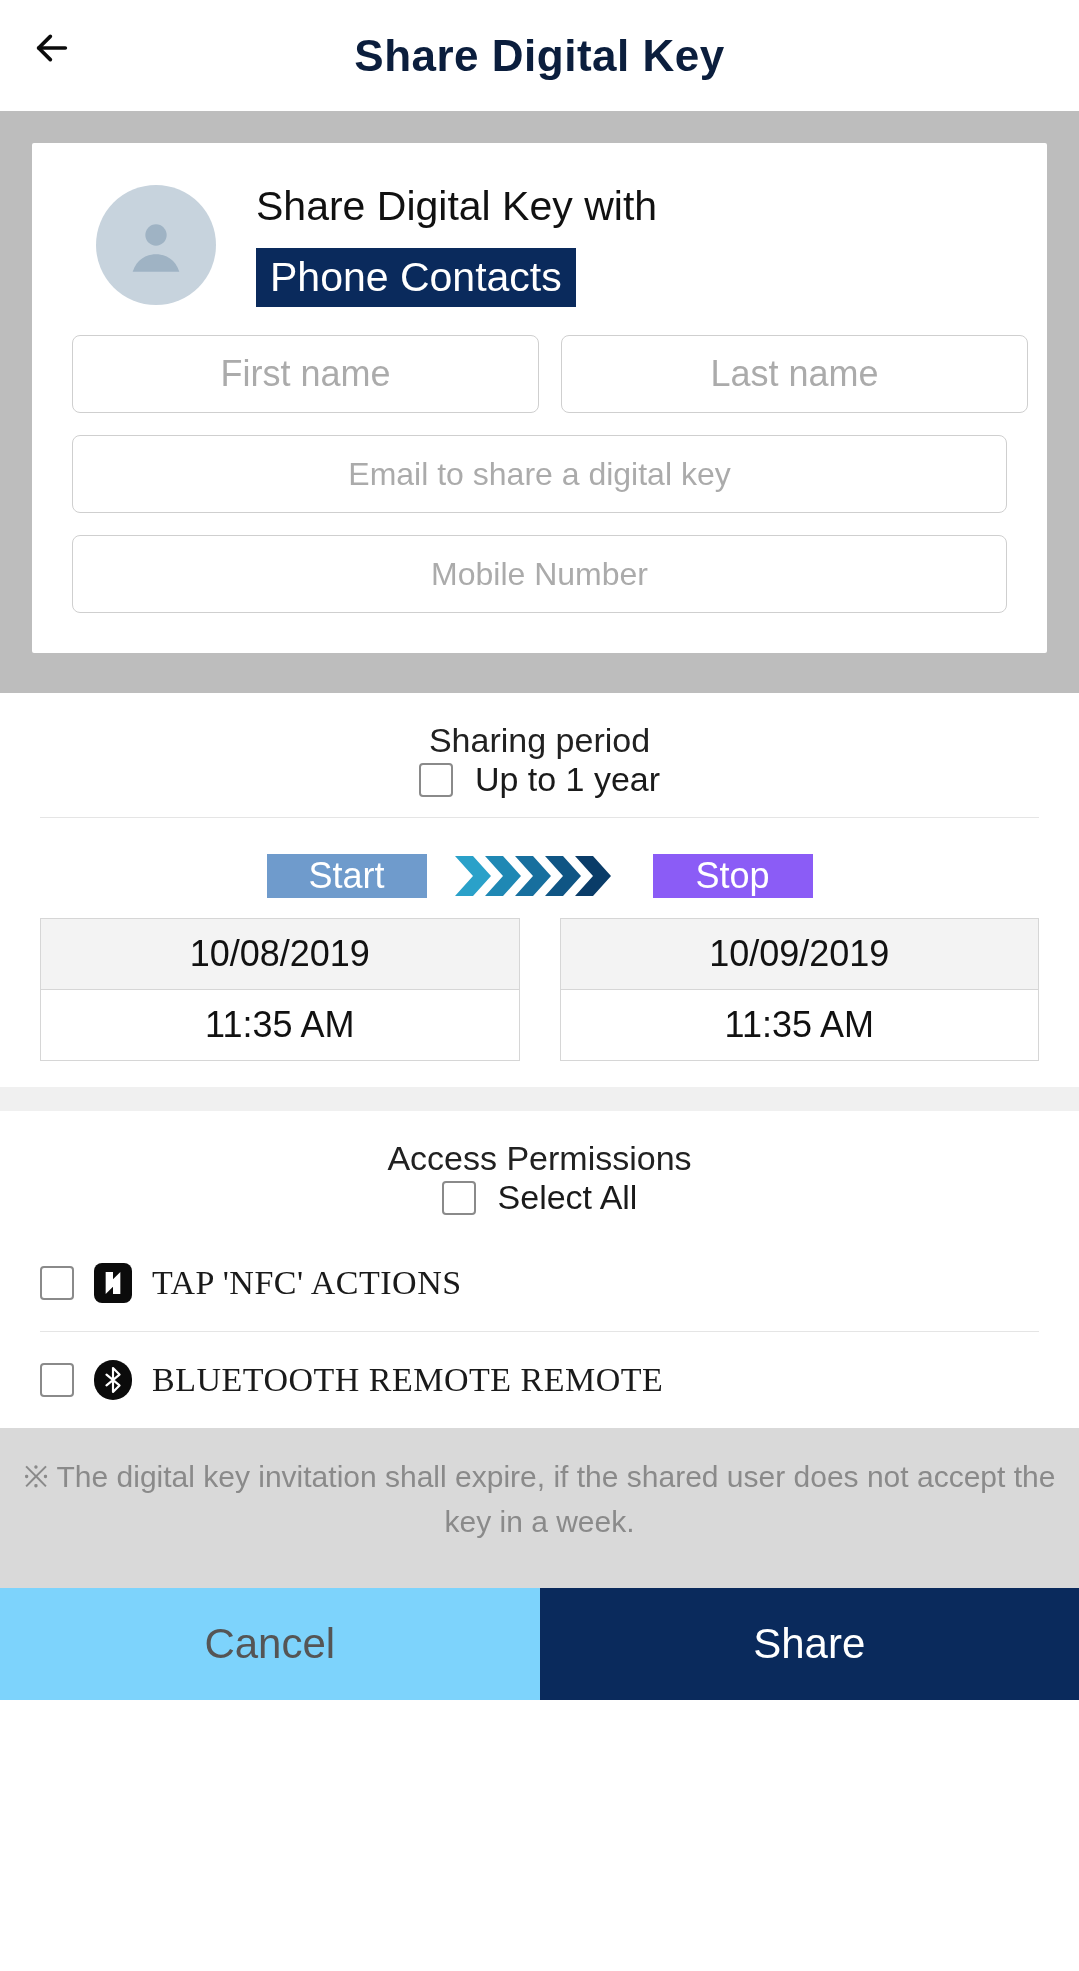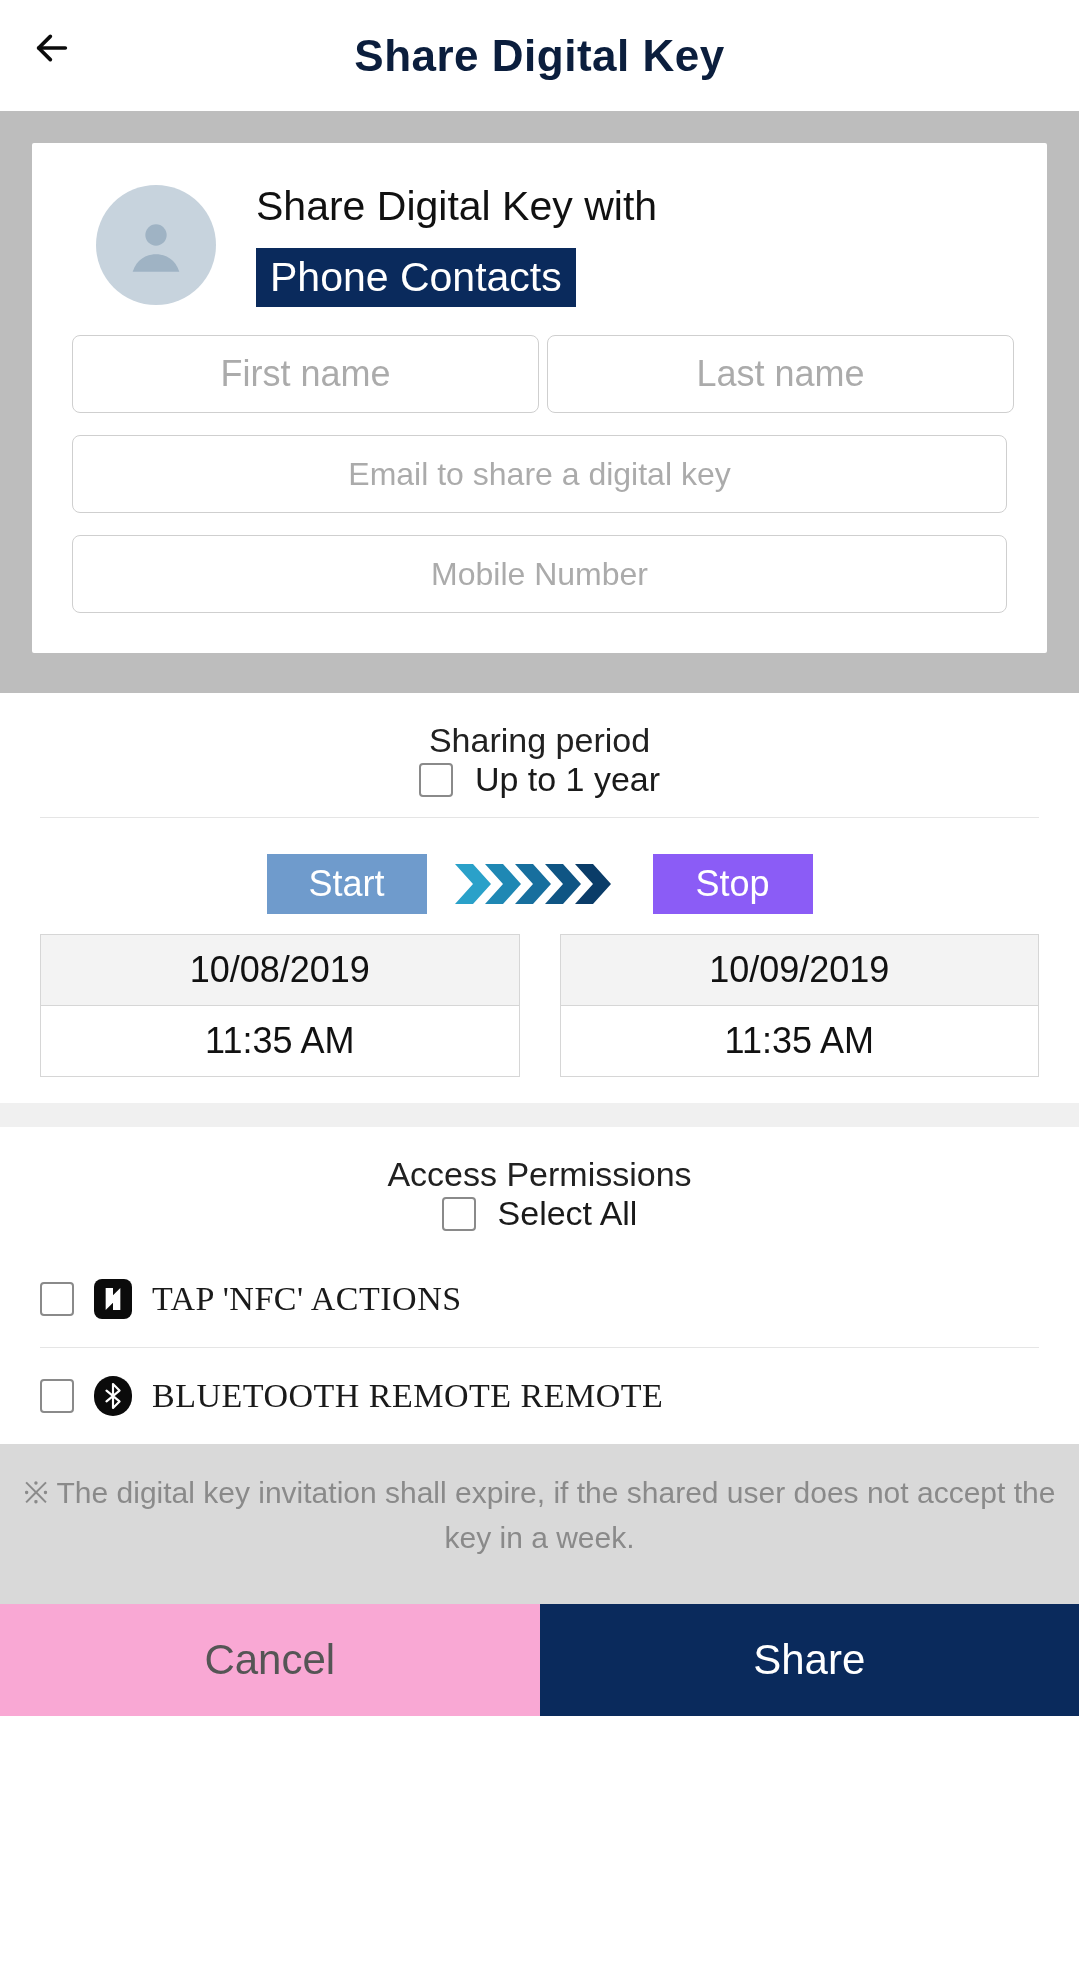--- a/index.html
+++ b/index.html
@@ -10,56 +10,56 @@
   .back-btn { position: absolute; left: 28px; top: 24px; width: 48px; height: 48px; display: flex; align-items: center; justify-content: center; cursor: pointer; }
   .header-title { font-size: 44px; font-weight: 600; color: #0b1e3d; letter-spacing: 0.5px; }
 
   .gray-band { background: #bdbdbd; padding: 32px 32px 40px 32px; }
   .contact-card { background: #fff; border-radius: 2px; padding: 40px 40px 40px 40px; }
   .card-top { display: flex; align-items: center; gap: 40px; margin-bottom: 28px; }
   .avatar-circle { width: 120px; height: 120px; border-radius: 60px; background: #c7d3dd; display: flex; align-items: center; justify-content: center; flex-shrink: 0; margin-left: 24px; }
   .heading-block { display: flex; flex-direction: column; gap: 18px; }
   .heading-text { font-size: 41px; font-weight: 400; color: #111; }
   .contacts-btn { background: #0a2a5c; color: #fff; font-size: 41px; font-weight: 400; padding: 6px 14px; display: inline-block; width: fit-content; cursor: pointer; }
-  .name-row { display: flex; gap: 8px; margin-bottom: 22px; }
+  .name-row { display: flex; gap: 22px; margin-bottom: 22px; }
   .text-input { flex: 1; height: 78px; border: 1px solid #cfcfcf; border-radius: 8px; font-size: 36px; color: #333; text-align: center; background: #fff; }
   .text-input::placeholder { color: #ababab; }
   .full-input { width: 100%; height: 78px; border: 1px solid #cfcfcf; border-radius: 8px; font-size: 32px; text-align: center; margin-bottom: 22px; background: #fff; }
   .full-input::placeholder { color: #ababab; }
 
   .section { background: #fff; padding: 18px 40px 0 40px; }
   .section-row { display: flex; align-items: center; justify-content: space-between; padding: 10px 0 18px 0; border-bottom: 1px solid #e5e5e5; flex-direction: column; }
   .section-title { font-size: 34px; color: #212121; }
   .checkbox-label { display: flex; align-items: center; gap: 22px; font-size: 34px; color: #1a1a1a; cursor: pointer; }
   .chk { width: 34px; height: 34px; border: 2px solid #8a8a8a; border-radius: 4px; background: #fff; cursor: pointer; flex-shrink: 0; }
 
   .period-body { padding: 36px 0 26px 0; }
   .start-stop-row { display: flex; align-items: center; justify-content: center; gap: 28px; margin-bottom: 20px; }
-  .start-btn, .stop-btn { width: 160px; height: 60px; display: flex; align-items: center; justify-content: center; font-size: 36px; color: #fff; cursor: pointer; }
+  .start-btn, .stop-btn { width: 160px; height: 44px; display: flex; align-items: center; justify-content: center; font-size: 36px; color: #fff; cursor: pointer; }
   .start-btn { background: #6f9bcc; }
   .stop-btn { background: #8b5cf6; }
   .chevron-strip { display: flex; gap: -6px; }
   .dt-row { display: flex; justify-content: flex-start; gap: 40px; }
   .dt-col { flex: 1; border: 1px solid #d6d6d6; }
   .dt-date { background: #f3f3f3; text-align: center; font-size: 36px; padding: 14px 0; border-bottom: 1px solid #d6d6d6; cursor: pointer; }
   .dt-time { background: #fff; text-align: center; font-size: 36px; padding: 14px 0; cursor: pointer; }
 
   .spacer { height: 24px; background: #f0f0f0; }
 
   .perm-list { padding: 0 0 0 0; }
   .perm-item { display: flex; align-items: center; gap: 20px; padding: 28px 0; border-bottom: 1px solid #e5e5e5; cursor: pointer; font-family: Liberation Serif, serif; }
   .perm-item .chk { margin-right: 0; }
   .perm-icon-box { width: 38px; height: 40px; background: #0b0b0b; border-radius: 8px; display: flex; align-items: center; justify-content: center; flex-shrink: 0; }
   .perm-label { font-size: 34px; color: #1a1a1a; letter-spacing: 0.5px; }
 
   .note-band { background: #d9d9d9; padding: 26px 10px 44px 10px; text-align: center; font-size: 30px; color: #8a8a8a; line-height: 1.5; }
 
   .footer { display: flex; height: 112px; }
   .footer-btn { flex: 1; display: flex; align-items: center; justify-content: center; font-size: 42px; cursor: pointer; }
-  .cancel-btn { background: #f9a8d4; color: #555; }
+  .cancel-btn { background: #7dd3fc; color: #555; }
   .share-btn { background: #0a2a5c; color: #fff; }
 </style>
 </head>
 <body>
 
 <div class="header">
   <div class="back-btn">
     <svg width="40" height="40" viewBox="0 0 24 24" fill="none" stroke="#0b0b0b" stroke-width="2.2" stroke-linecap="round" stroke-linejoin="round">
         <line x1="20" y1="12" x2="4" y2="12"></line>
         <polyline points="11 5 4 12 11 19"></polyline>

